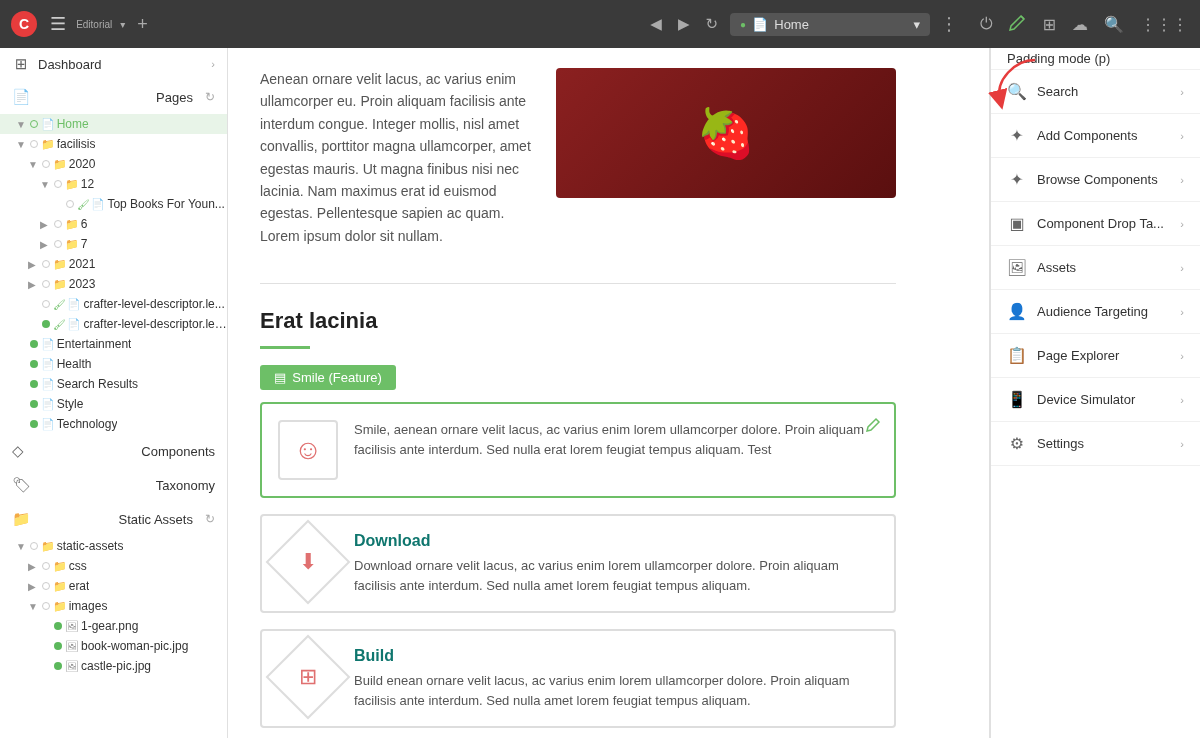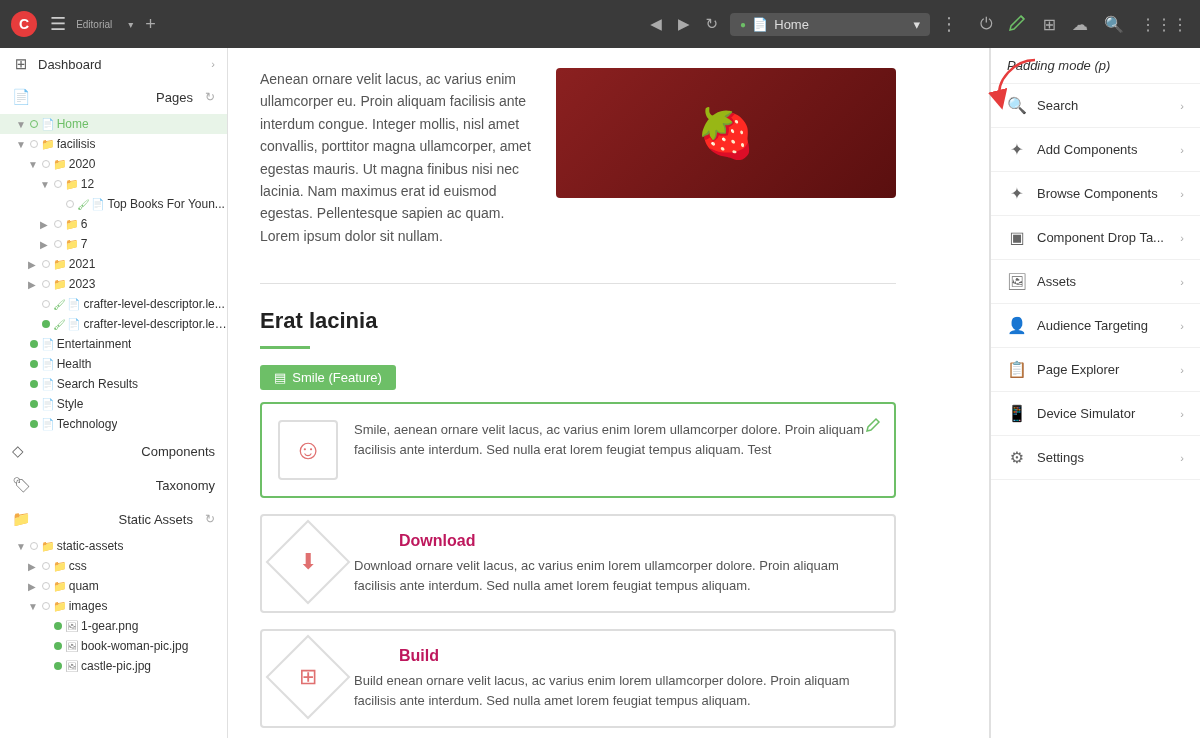--- a/index.html
+++ b/index.html
@@ -7,21 +7,21 @@
 
     
     .topbar {
       position: fixed; top: 0; left: 0; right: 0; height: 48px;
       background: #3a3a3a; display: flex; align-items: center;
       padding: 0 8px; z-index: 100; gap: 6px;
     }
     .topbar-logo { width: 32px; height: 32px; display: flex; align-items: center; justify-content: center; }
     .topbar-logo svg { width: 28px; height: 28px; }
     .topbar-menu-btn { color: #ccc; background: none; border: none; cursor: pointer; padding: 4px; font-size: 18px; }
-    .topbar-brand { color: #fff; font-size: 14px; font-weight: 500; display: flex; align-items: center; gap: 16px; cursor: pointer; }
+    .topbar-brand { color: #fff; font-size: 14px; font-weight: 500; display: flex; align-items: center; gap: 8px; cursor: pointer; }
     .topbar-brand span { font-size: 10px; color: #aaa; }
     .topbar-add-btn { color: #aaa; background: none; border: none; cursor: pointer; font-size: 18px; padding: 2px 6px; }
     .topbar-spacer { flex: 1; }
     .topbar-nav { display: flex; gap: 4px; }
     .topbar-nav button { background: none; border: none; color: #aaa; cursor: pointer; padding: 4px 6px; font-size: 15px; }
     .topbar-url-bar { background: #555; border-radius: 4px; display: flex; align-items: center; padding: 4px 10px; gap: 6px; min-width: 200px; color: #ddd; font-size: 13px; cursor: pointer; }
     .topbar-url-bar .url-icon { font-size: 10px; color: #6dbf67; }
     .topbar-more { background: none; border: none; color: #aaa; cursor: pointer; font-size: 18px; padding: 4px; }
     .topbar-actions { display: flex; align-items: center; gap: 8px; margin-left: 8px; }
     .topbar-actions button { background: none; border: none; color: #aaa; cursor: pointer; padding: 4px; font-size: 16px; }
@@ -92,37 +92,37 @@
       position: relative;
     }
     .component-card-icon { width: 60px; height: 60px; border: 2px solid #ddd; border-radius: 4px; display: flex; align-items: center; justify-content: center; font-size: 28px; color: #e07070; flex-shrink: 0; }
     .component-card-body { flex: 1; }
     .component-card-title { font-size: 16px; font-weight: 600; color: #222; margin-bottom: 6px; }
     .component-card-text { font-size: 13px; color: #555; line-height: 1.5; }
     .component-card-edit { position: absolute; top: 12px; right: 12px; font-size: 14px; color: #6dbf67; cursor: pointer; }
 
     .download-card { border: 2px solid #ddd; border-radius: 4px; padding: 16px; display: flex; gap: 16px; margin-bottom: 16px; }
     .download-card-body { flex: 1; }
-    .download-card-title { font-size: 16px; font-weight: 600; color: #be185d; margin-bottom: 6px; margin-left: 45px; }
+    .download-card-title { font-size: 16px; font-weight: 600; color: #0f766e; margin-bottom: 6px; }
     .download-card-text { font-size: 13px; color: #555; line-height: 1.5; }
 
     
     .right-panel {
       width: 210px; min-width: 210px; background: #fff; border-left: 1px solid #e0e0e0;
       overflow-y: auto; height: 100%;
     }
     .panel-item {
       display: flex; align-items: center; padding: 12px 16px; border-bottom: 1px solid #f0f0f0;
       cursor: pointer; gap: 10px; color: #333; font-size: 13px;
     }
     .panel-item .p-icon { font-size: 16px; color: #666; width: 20px; text-align: center; flex-shrink: 0; }
     .panel-item .p-label { flex: 1; font-size: 13px; }
     .panel-item .p-arrow { color: #aaa; font-size: 11px; }
 
-    .panel-padding { display: flex; align-items: flex-start; padding: 10px 16px; border-bottom: 1px solid #f0f0f0; gap: 10px; font-style: italic; }
+    .panel-padding { display: flex; align-items: flex-start; padding: 3px 16px; border-bottom: 1px solid #f0f0f0; gap: 10px; }
 
     
     .red-arrow { position: fixed; top: 55px; right: 155px; z-index: 200; pointer-events: none; }
 
     .clearfix::after { content: ''; display: table; clear: both; }
   </style>
 </head>
 <body>
 
 <div class="topbar">
@@ -323,21 +323,21 @@
         <div class="tree-item indent-2">
           <span class="toggle">▶</span>
           <span style="width: 8px; height: 8px; border-radius: 50%; flex-shrink: 0; margin-right: 3px; display: inline-block; background: transparent; border: 1px solid rgb(204, 204, 204);"></span>
           <span class="node-icon">📁</span>
           <span class="node-label">css</span>
         </div>
         <div class="tree-item indent-2">
           <span class="toggle">▶</span>
           <span style="width: 8px; height: 8px; border-radius: 50%; flex-shrink: 0; margin-right: 3px; display: inline-block; background: transparent; border: 1px solid rgb(204, 204, 204);"></span>
           <span class="node-icon">📁</span>
-          <span class="node-label">quam</span>
+          <span class="node-label">erat</span>
         </div>
         <div class="tree-item indent-2">
           <span class="toggle">▼</span>
           <span style="width: 8px; height: 8px; border-radius: 50%; flex-shrink: 0; margin-right: 3px; display: inline-block; background: transparent; border: 1px solid rgb(204, 204, 204);"></span>
           <span class="node-icon">📁</span>
           <span class="node-label">images</span>
         </div>
         <div class="tree-item indent-3">
           <span class="toggle"></span>
           <span style="width: 8px; height: 8px; border-radius: 50%; flex-shrink: 0; margin-right: 3px; display: inline-block; background: rgb(92, 184, 92);"></span>

